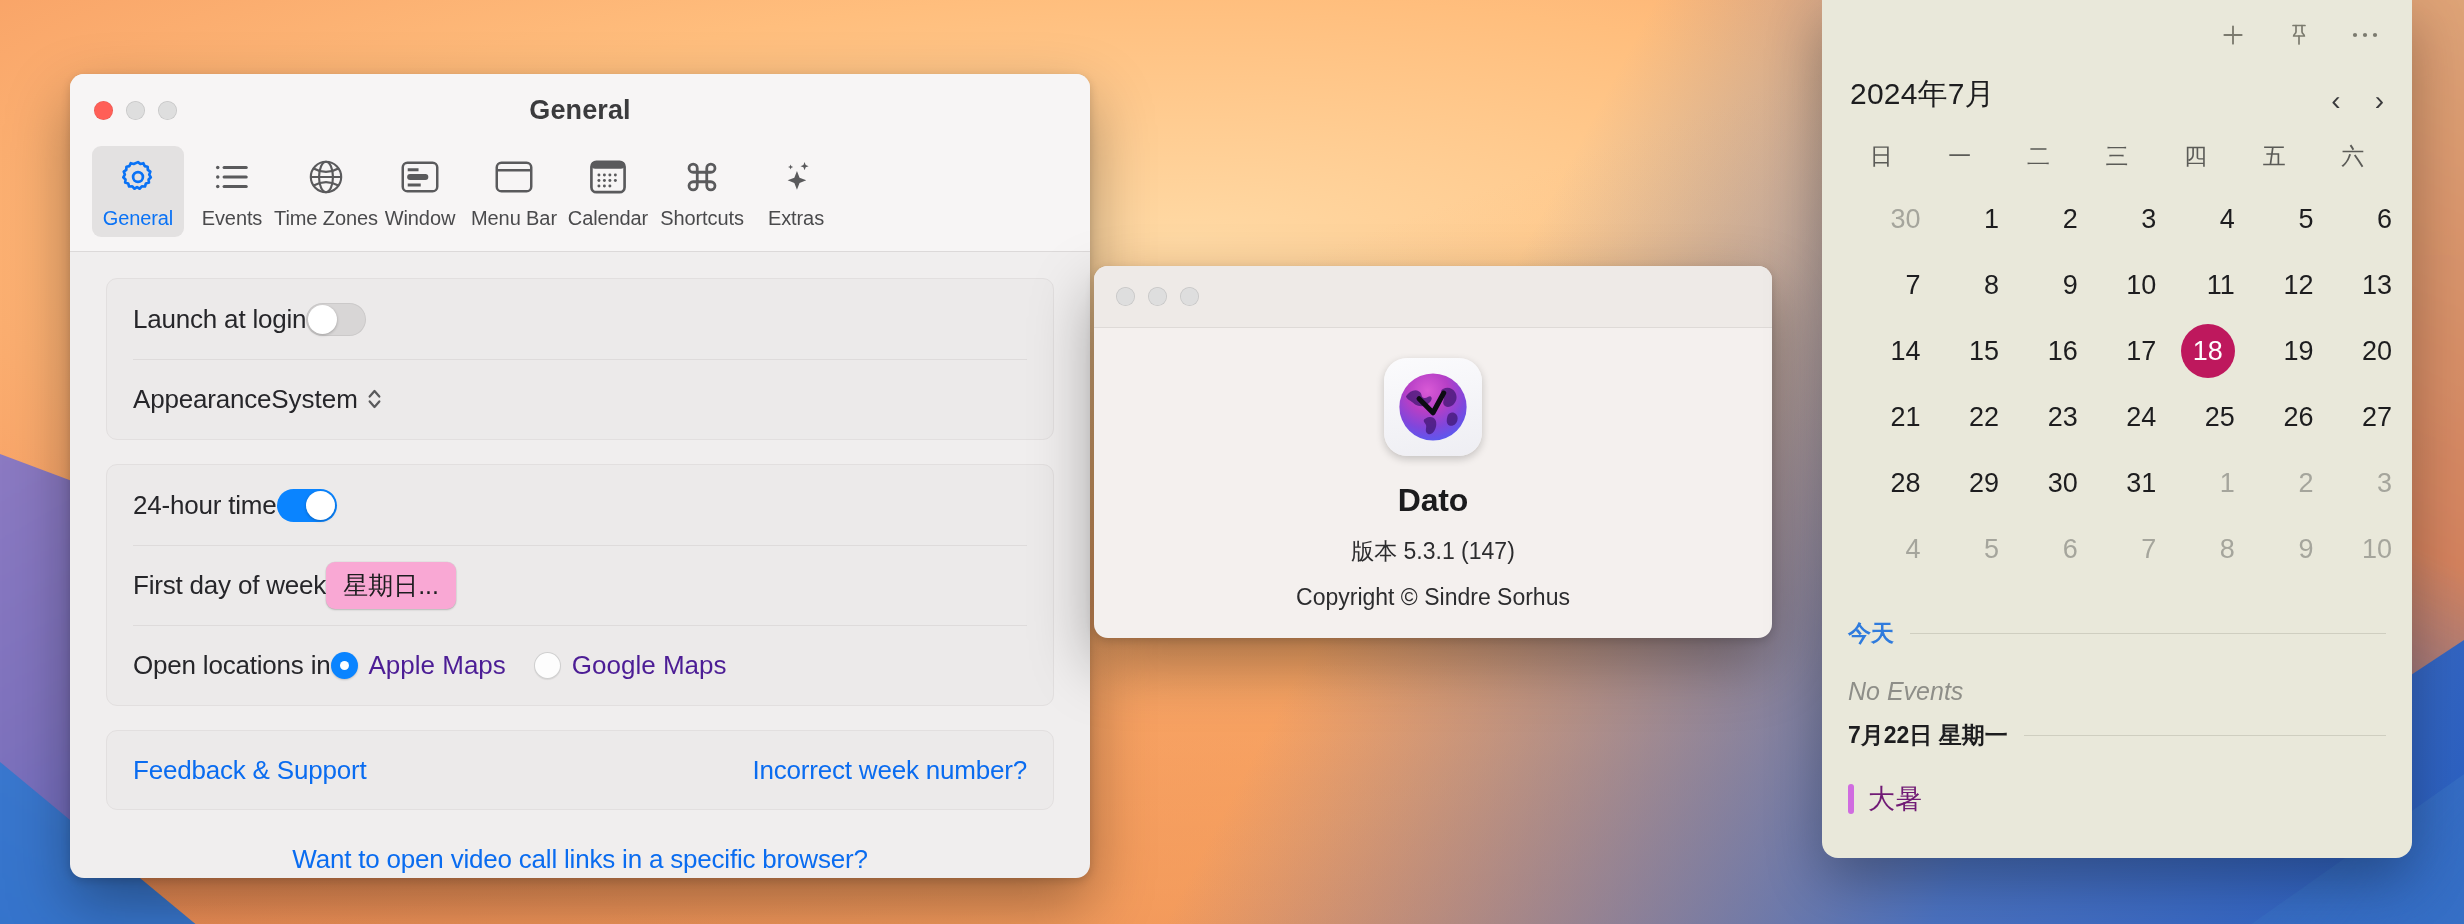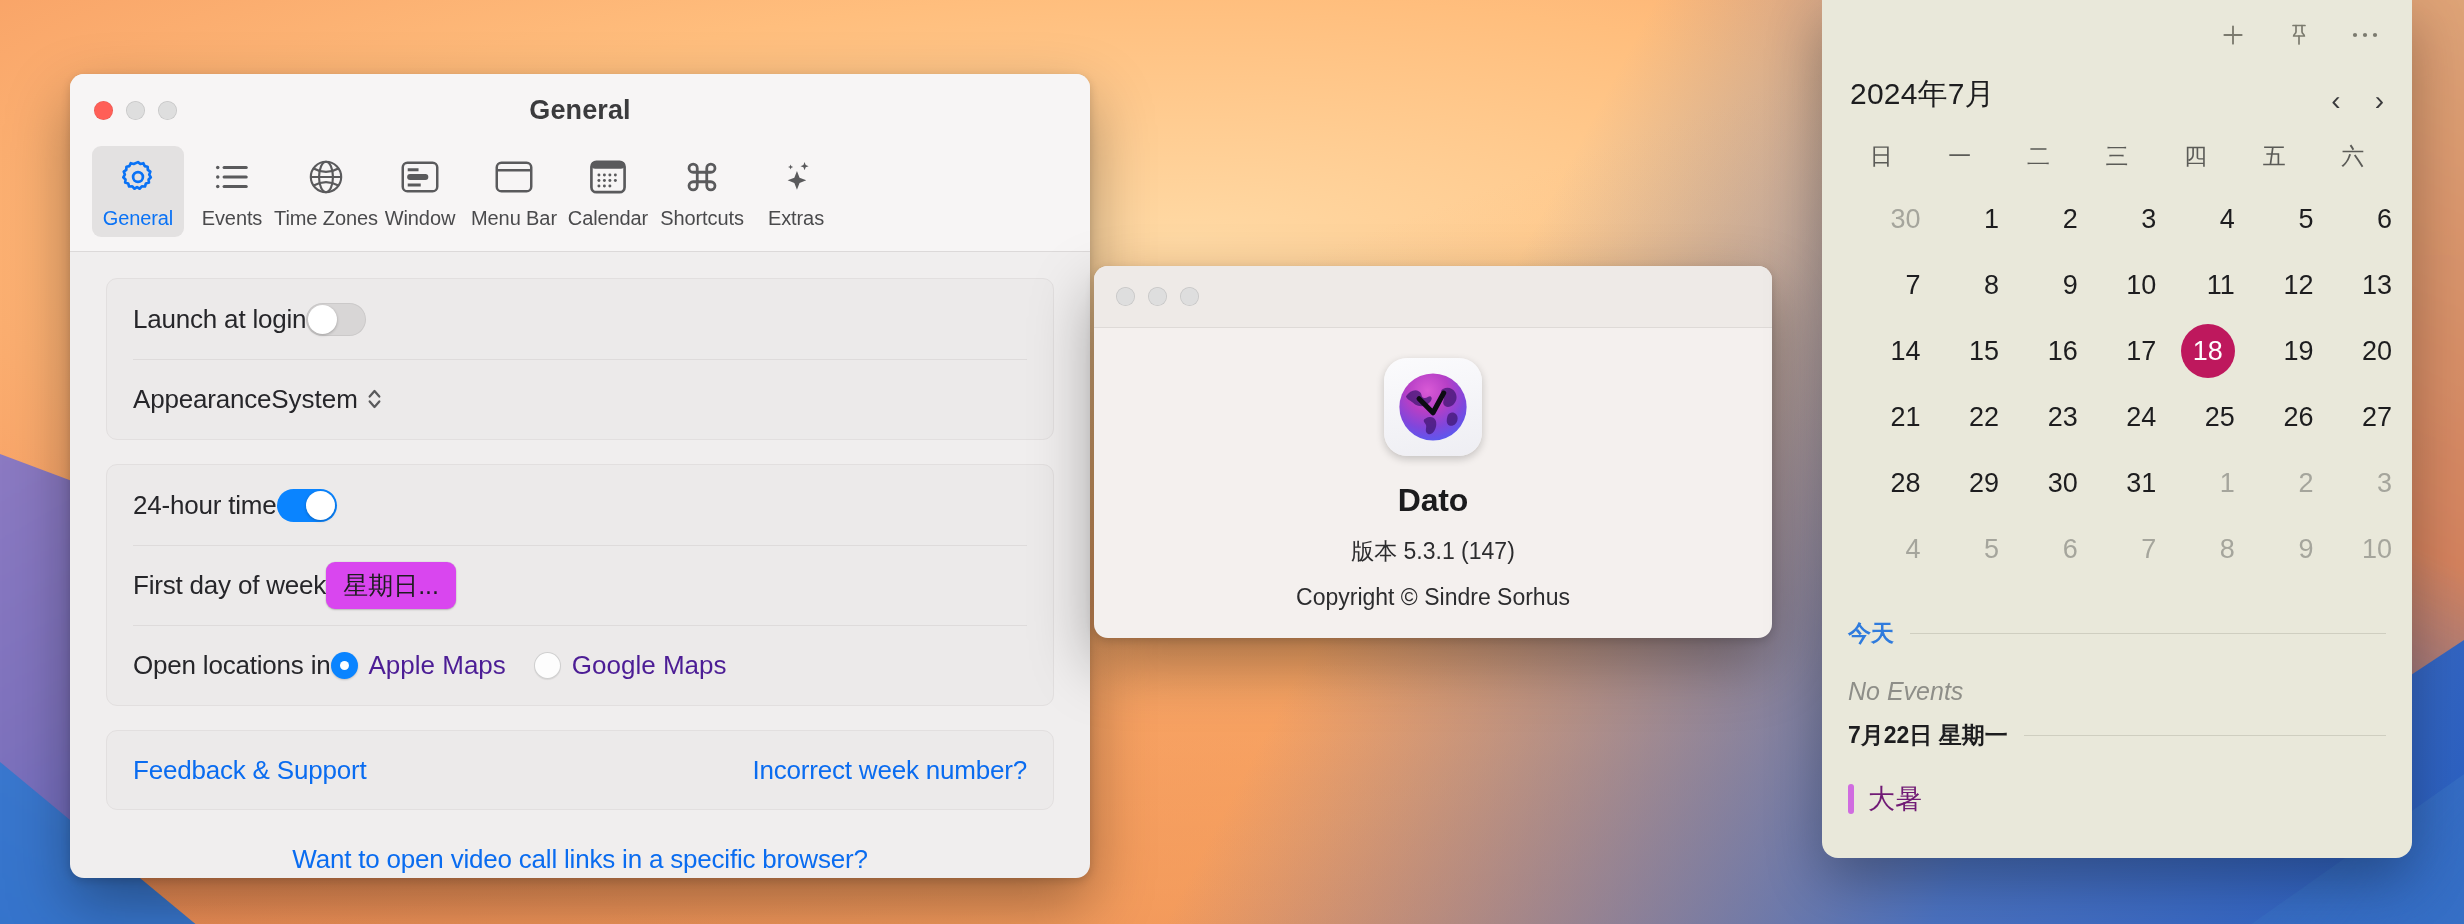--- a/index.html
+++ b/index.html
@@ -113,21 +113,21 @@
   .switch.on .knob { left:29px; }
 
   .popup {
     display:flex; align-items:center; gap:9px;
     font-size:26px; color:#26262a;
   }
   .popup .chev { display:flex; flex-direction:column; gap:2px; color:#6c6c70; }
   .popup .chev svg { display:block; }
 
   .pillbtn {
-    background:#d946ef; border-radius:9px; padding:7px 17px;
+    background:#f9a8d4; border-radius:9px; padding:7px 17px;
     font-size:25px; color:#1d1d1f;
     box-shadow:0 1px 2px rgba(0,0,0,0.2), 0 0 0 0.5px rgba(0,0,0,0.06);
     white-space:nowrap;
   }
 
   .radios { display:flex; align-items:center; gap:28px; }
   .radio { display:flex; align-items:center; gap:11px; }
   .radio .dot {
     width:27px; height:27px; border-radius:50%;
     background:#fdfdfd; box-shadow:inset 0 0 0 1px rgba(0,0,0,0.18), 0 1px 1px rgba(0,0,0,0.08);

